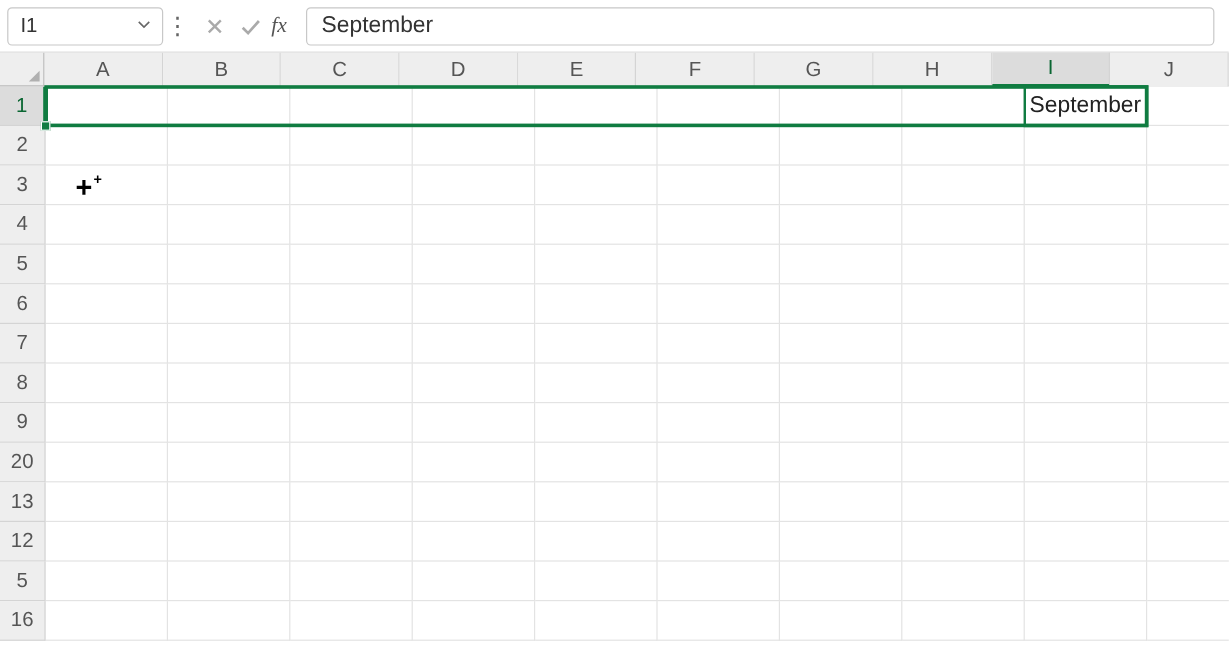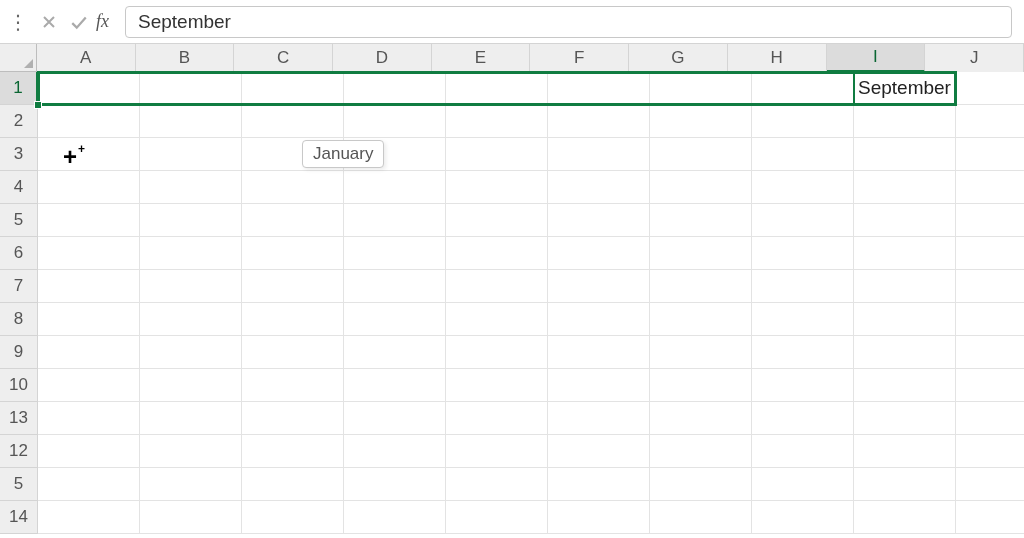--- a/index.html
+++ b/index.html
@@ -212,20 +212,28 @@
       position: absolute;
       white-space: nowrap;
       overflow: visible;
       z-index: 5;
     }
   </style>
 </head>
 <body>
 
 <div class="formula-bar">
+  <div class="name-box">
+    <span>I1</span>
+    <span class="name-box-chevron">
+      <svg width="14" height="14" viewBox="0 0 16 16">
+          <path d="M3 6 L8 11 L13 6" stroke="currentColor" stroke-width="1.5" fill="none"></path>
+        </svg>
+    </span>
+  </div>
   <span class="fb-dots">⋮</span>
   <div class="fb-icon">
     <svg width="16" height="16" viewBox="0 0 16 16">
         <path d="M3 3 L13 13 M13 3 L3 13" stroke="currentColor" stroke-width="2" fill="none"></path>
       </svg>
   </div>
   <div class="fb-icon">
     <svg width="18" height="18" viewBox="0 0 16 16">
         <path d="M2 9 L6 13 L14 4" stroke="currentColor" stroke-width="2" fill="none"></path>
       </svg>
@@ -255,25 +263,25 @@
     <div class="row-headers">
         <div class="row-header sel">1</div>
         <div class="row-header">2</div>
         <div class="row-header">3</div>
         <div class="row-header">4</div>
         <div class="row-header">5</div>
         <div class="row-header">6</div>
         <div class="row-header">7</div>
         <div class="row-header">8</div>
         <div class="row-header">9</div>
-        <div class="row-header">10</div>
+        <div class="row-header">20</div>
         <div class="row-header">13</div>
         <div class="row-header">12</div>
         <div class="row-header">5</div>
-        <div class="row-header">14</div>
+        <div class="row-header">16</div>
       </div>
     <div class="cells">
 
     <div class="cell-row">
           <div class="cell" style="width: 102px;"></div>
           <div class="cell" style="width: 102px;"></div>
           <div class="cell" style="width: 102px;"></div>
           <div class="cell" style="width: 102px;"></div>
           <div class="cell" style="width: 102px;"></div>
           <div class="cell" style="width: 102px;"></div>
@@ -437,18 +445,15 @@
           <div class="cell" style="width: 102px;"></div>
           <div class="cell" style="width: 102px;"></div>
           <div class="cell" style="width: 102px;"></div>
           <div class="cell" style="width: 102px;"></div>
           <div class="cell" style="width: 102px;"></div>
         </div>
         <div class="selection-range" style="left: -1px; top: -1px; width: 920px; height: 35px;"></div>
         <div class="active-cell-outline" style="left: 815px; top: -1px; width: 104px; height: 35px;"></div>
         <div class="fill-handle" style="left: -4px; top: 29px;"></div>
         <div class="drag-cursor" style="left: 25px; top: 73px;">+<span class="plus-small">+</span></div>
-        <div class="autofill-tooltip" style="left: 264px; top: 68px;">
-        <span>January</span>
-      </div>
       </div>
   </div>
 </div>
 
 </body></html>

